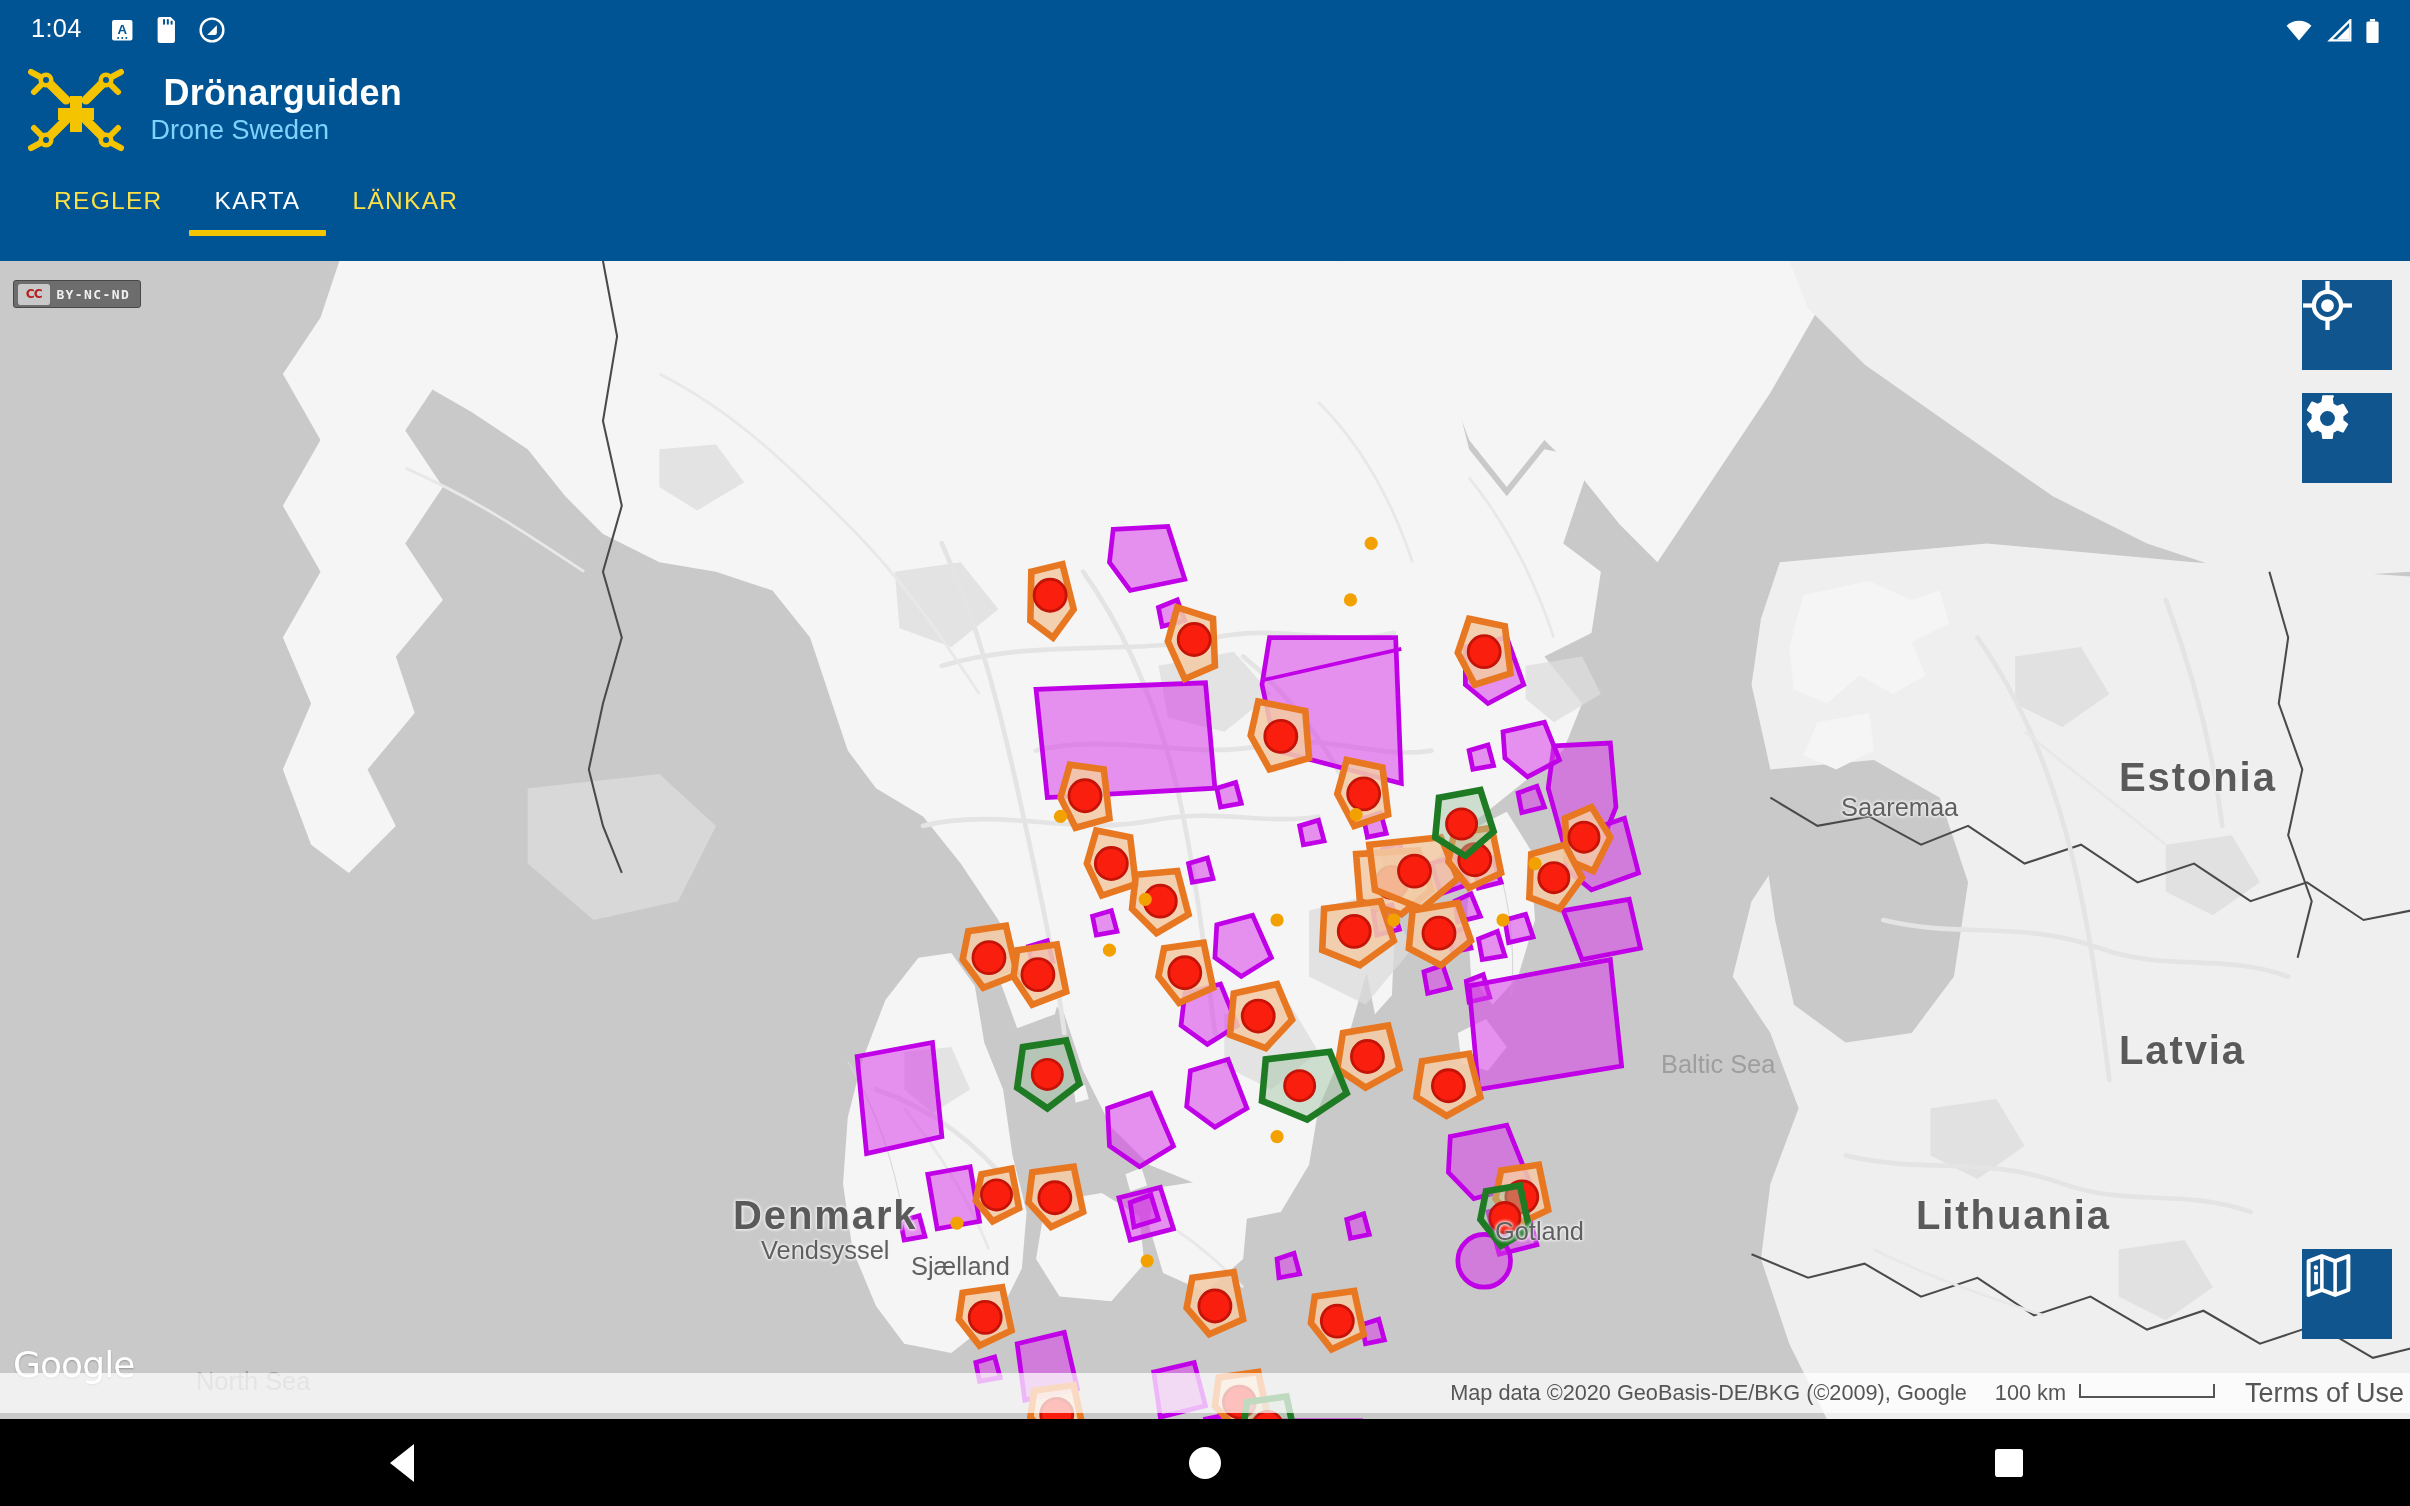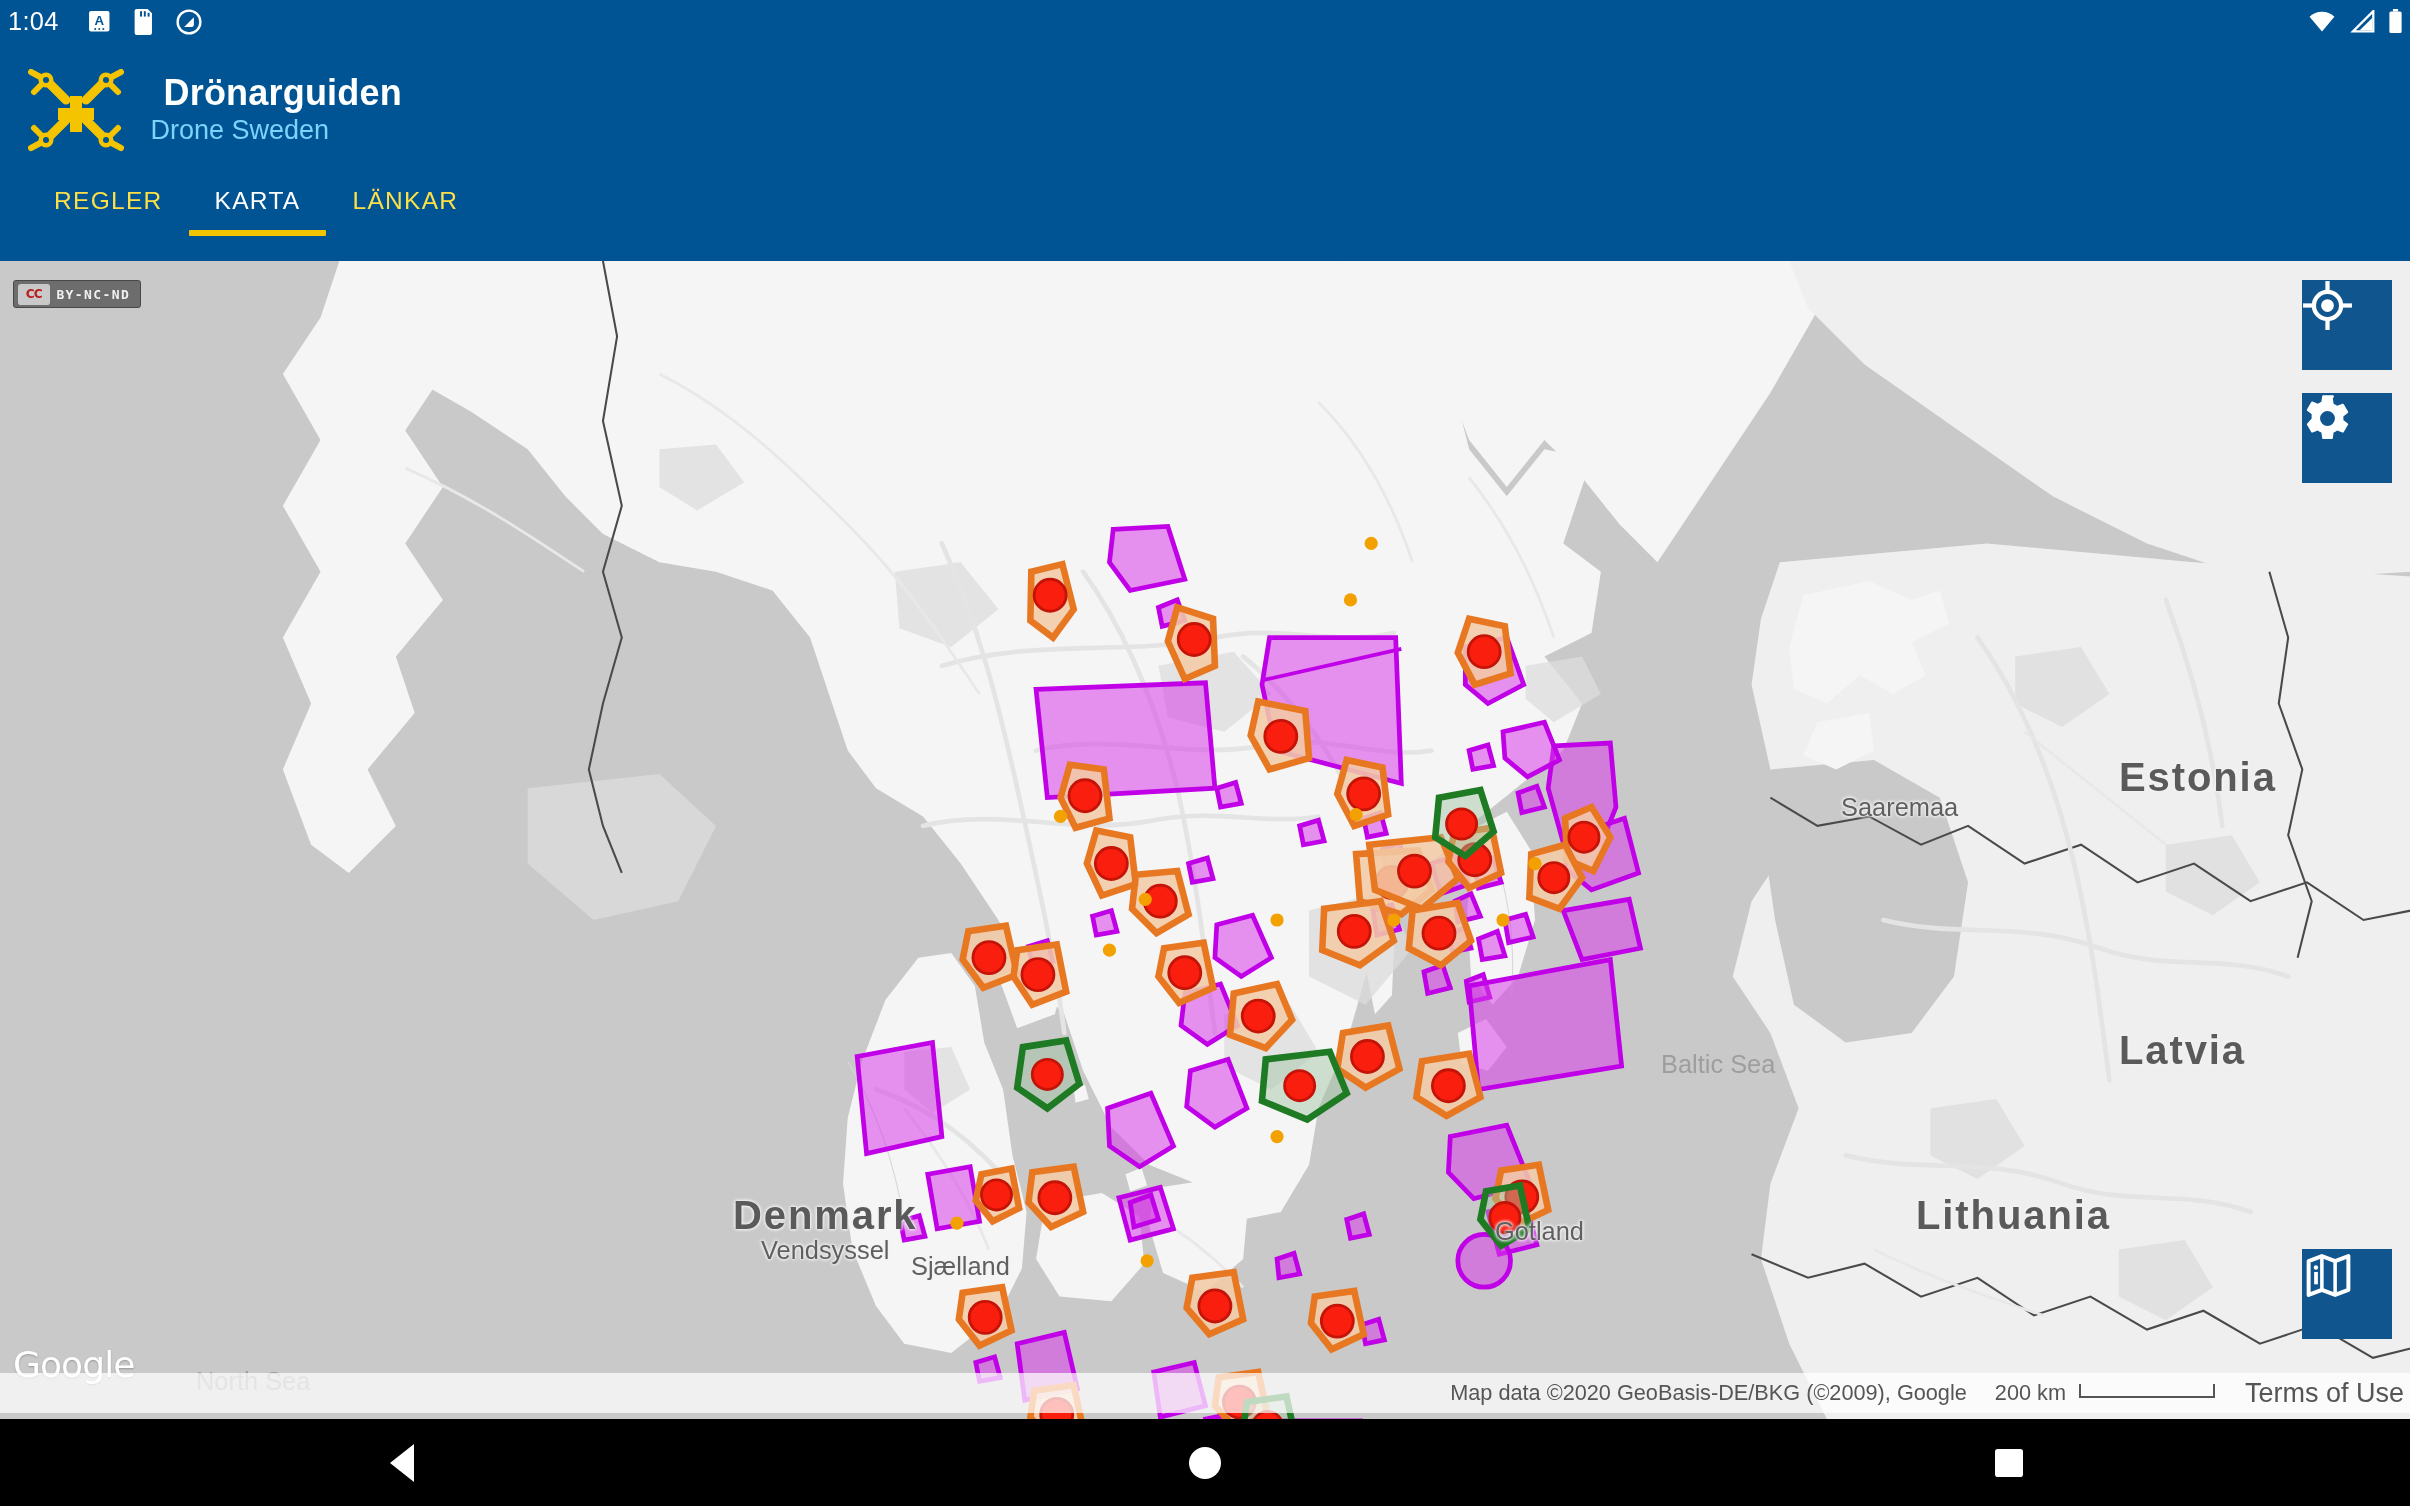--- a/index.html
+++ b/index.html
@@ -1,21 +1,21 @@
 <!DOCTYPE html>
 <html style="font-size:15px"><head>
 <meta charset="utf-8">
 <style>
   html,body{margin:0;padding:0;background:#000;}
   body{width:2411px;height:1507px;overflow:hidden;font-family:"Liberation Sans",sans-serif;}
   #app{position:relative;width:2411px;height:1507px;overflow:hidden;background:#000;}
 
   
   .statusbar{position:absolute;left:0;top:0;width:2411px;height:43px;background:#005493;
-    display:flex;align-items:center;padding:0 8px;box-sizing:border-box;z-index:40;}
+    display:flex;align-items:flex-end;padding:0 31px;box-sizing:border-box;z-index:40;}
   .sb-time{color:#fff;font-size:25.4px;letter-spacing:0.3px;font-weight:400;}
   .sb-left-icons{display:flex;align-items:center;gap:21px;margin-left:28px;}
   .sb-right{margin-left:auto;display:flex;align-items:center;gap:13px;}
   .sb-ic{display:block;}
 
   
   .appbar{position:absolute;left:0;top:43px;width:2411px;height:218px;background:#005493;z-index:35;}
   .brandrow{display:flex;align-items:center;padding:17px 0 0 26px;}
   .logo{width:100px;height:100px;flex:0 0 100px;}
   .titles{margin-left:24.5px;}
@@ -554,21 +554,21 @@
         <path fill="none" stroke="#fff" stroke-width="1.6" d="M9 3.4 L9 18.6 M15 5.4 L15 20.6"></path>
         <circle cx="6.3" cy="8.4" r="1" fill="#fff"></circle>
         <rect x="5.5" y="10.4" width="1.7" height="5.6" fill="#fff"></rect>
       </svg>
     </div>
 
     <div class="glogo">Google</div>
 
     <div class="attrib">
       <span class="txt">Map data ©2020 GeoBasis-DE/BKG (©2009), Google</span>
-      <span class="scale-label">200 km</span>
+      <span class="scale-label">100 km</span>
       <span class="scalebar"></span>
       <span class="terms">Terms of Use</span>
     </div>
   </div>
 
   <div class="navbar">
     <div class="navbtn">
       <span class="nv-back"></span>
     </div>
     <div class="navbtn">

